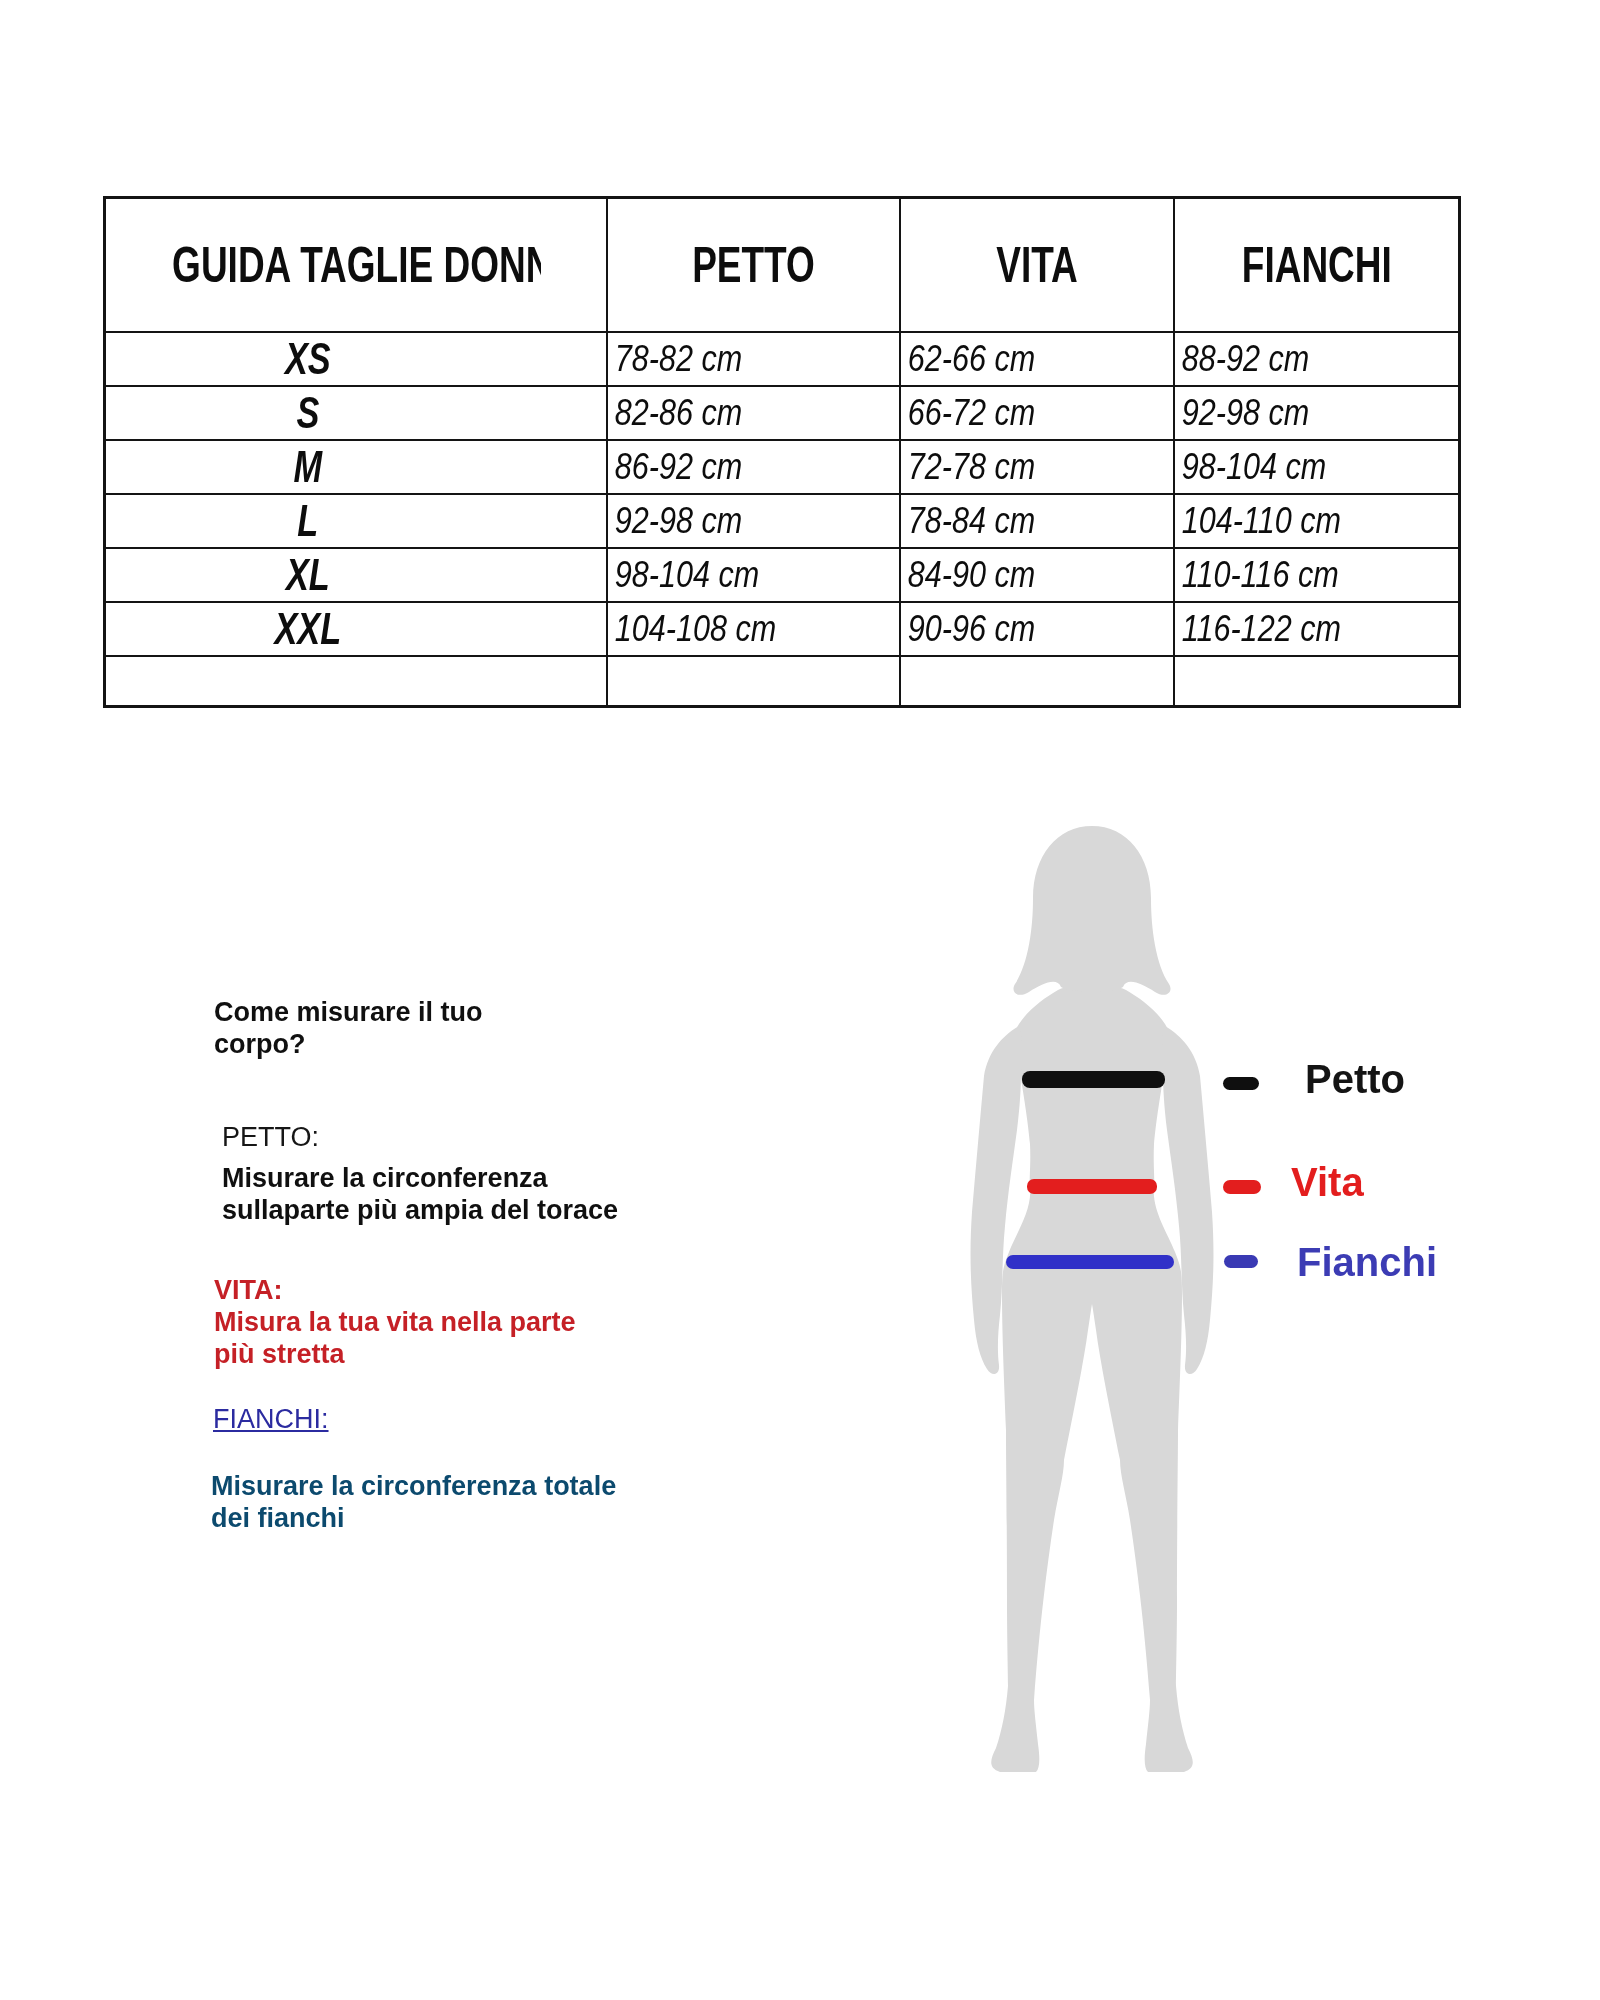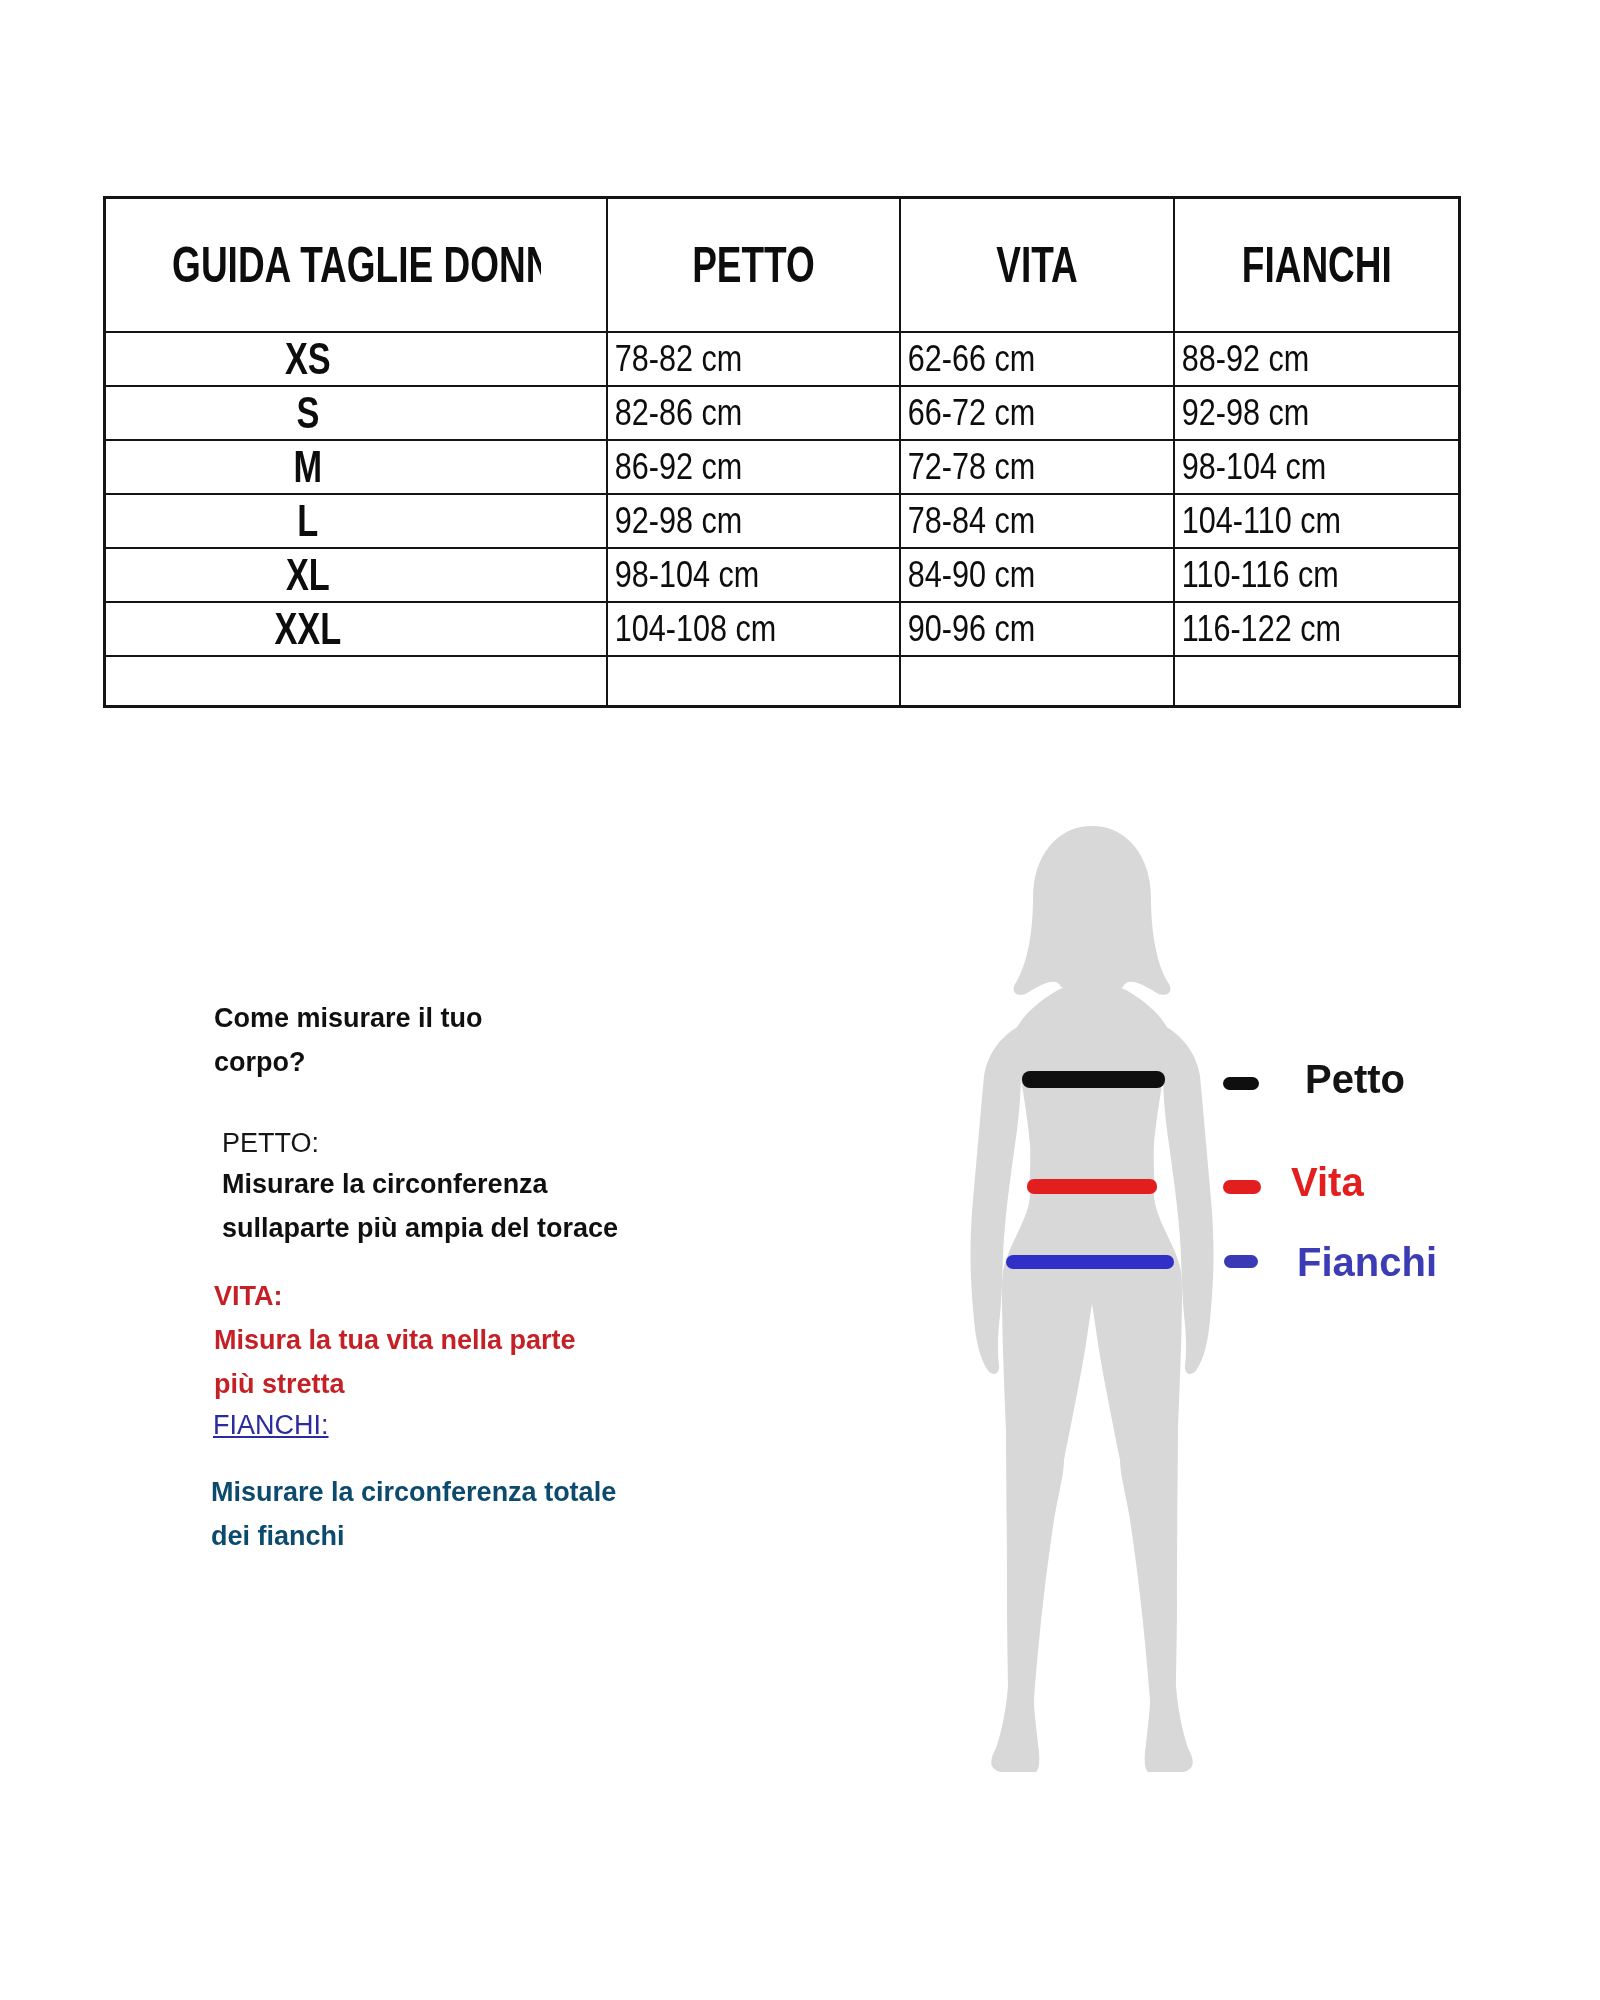--- a/index.html
+++ b/index.html
@@ -11,36 +11,36 @@
   
   table.size-guide{
     position:absolute;left:103px;top:196px;
     border-collapse:collapse;table-layout:fixed;
     width:1355px;border:3px solid #141414;
   }
   table.size-guide th, table.size-guide td{
     border:2px solid #141414;overflow:hidden;white-space:nowrap;
   }
   table.size-guide thead tr{height:134px;}
-  table.size-guide tbody tr{height:51px;}
+  table.size-guide tbody tr{height:51px;font-style:italic;}
   th.hdr{
     font-weight:bold;font-size:50px;text-align:center;vertical-align:middle;
     transform:scaleX(0.74);transform-origin:50% 50%;letter-spacing:0px;color:#0d0d0d;
   }
   td.size{
     font-weight:bold;font-size:44px;text-align:center;vertical-align:middle;
     padding-right:125px;transform:scaleX(0.78);transform-origin:50% 50%;color:#0d0d0d;
   }
   td.val{
     font-size:36px;text-align:left;vertical-align:middle;padding-left:8px;
     transform:scaleX(0.85);transform-origin:0% 50%;color:#0d0d0d;
   }
 
   
-  .instr{position:absolute;white-space:pre-line;font-size:27px;line-height:44px;}
+  .instr{position:absolute;white-space:pre-line;font-size:27px;line-height:32px;}
   #intro{left:214px;top:996px;font-weight:bold;color:#101010;}
   #petto-label{left:222px;top:1100px;color:#161616;margin-top:21px;}
   #petto-desc{left:222px;top:1162px;font-weight:bold;color:#101010;}
   #vita-block{left:214px;top:1274px;font-weight:bold;color:#c52026;}
   #fianchi-label{left:213px;top:1403px;color:#2b2ba0;text-decoration:underline;}
   #fianchi-desc{left:211px;top:1470px;font-weight:bold;color:#0c4a6e;}
 
   
   #figure-svg{position:absolute;left:940px;top:820px;}
 

